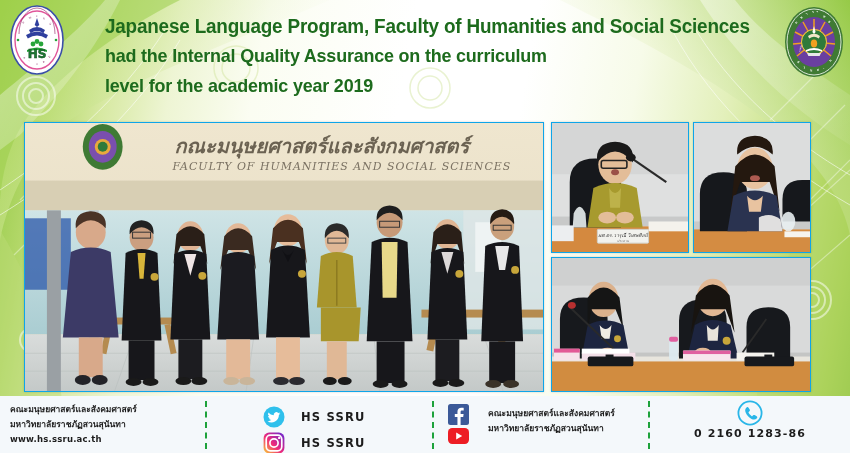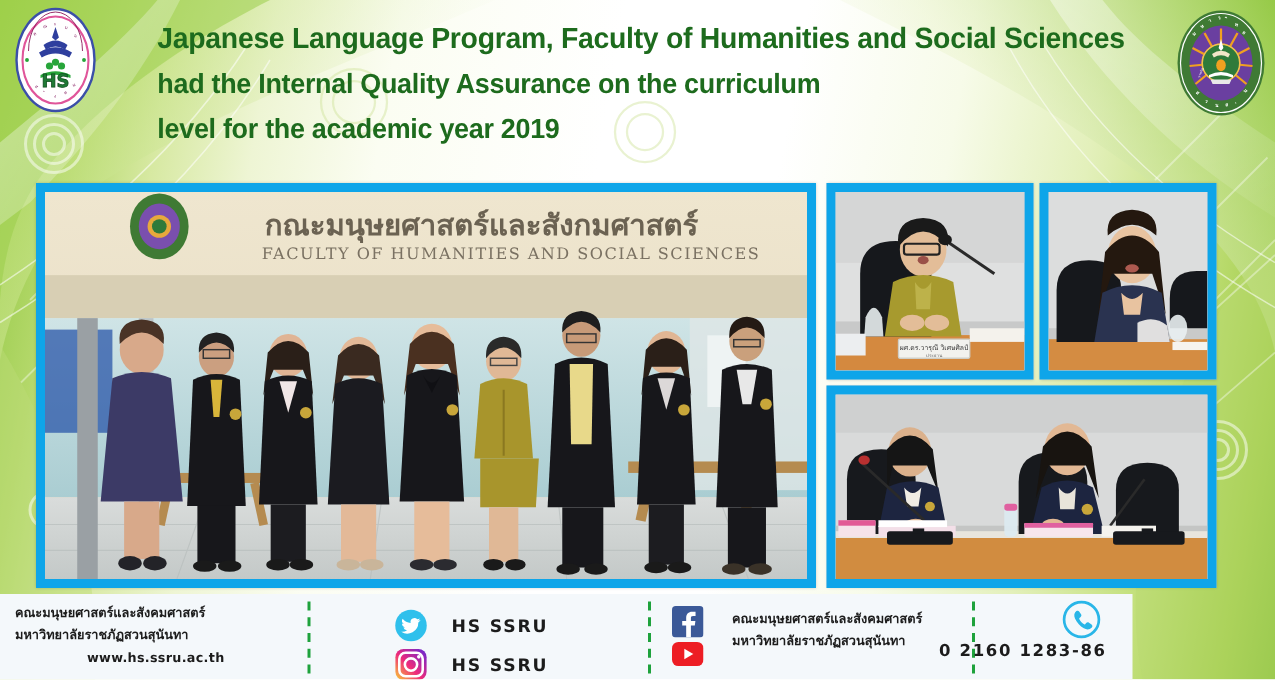--- a/index.html
+++ b/index.html
@@ -80,36 +80,37 @@
     position: absolute;
     left: 784px; top: 6px;
     width: 60px; height: 72px;
     z-index: 8;
   }
 
   
   .photos { position: absolute; left: 0; top: 118px; width: 850px; height: 278px; z-index: 5; }
   .photo {
     position: absolute;
-    border: 6px solid #0ea5e9;
+    border: 1px solid #0ea5e9;
     overflow: hidden;
     box-shadow: 0 0 2px rgba(0,0,0,0.18);
     background: #cfd4d8;
+    font-style: italic;
   }
   .photo-main  { left: 24px;  top: 4px;   width: 520px; height: 270px; }
   .photo-tl    { left: 551px; top: 4px;   width: 138px; height: 131px; }
   .photo-tr    { left: 693px; top: 4px;   width: 118px; height: 131px; }
   .photo-bot   { left: 551px; top: 139px; width: 260px; height: 135px; }
   .photo svg { display: block; width: 100%; height: 100%; }
 
   
   .footer {
     position: absolute;
     left: 0; top: 396px;
-    width: 755px; height: 57px;
+    width: 850px; height: 57px;
     background: #f4f8fb;
     z-index: 7;
     padding-left: 37px;
   }
   .divider {
     position: absolute;
     top: 5px;
     width: 0;
     height: 48px;
     border-left: 2px dashed #1ea23c;
@@ -122,42 +123,42 @@
 
   .col-addr { left: 10px; top: 6px; width: 190px; }
   .addr-line {
     font-family: "DejaVu Sans", sans-serif;
     font-size: 8.5px;
     font-weight: bold;
     color: #1c1c1c;
     line-height: 15px;
     white-space: nowrap;
   }
-  .addr-line.url { letter-spacing: 0.2px; margin-left: 48px; }
+  .addr-line.url { letter-spacing: 0.2px; }
 
   .col-social { left: 245px; top: 6px; width: 180px; }
   .social-row { display: flex; align-items: center; height: 23px; margin-top: 3px; text-align: right; }
   .social-row .ico { width: 22px; height: 22px; flex: 0 0 22px; margin-left: 18px; }
   .social-row .lbl {
     margin-left: 16px;
     font-family: "DejaVu Sans", sans-serif;
     font-size: 11.5px;
     font-weight: bold;
     color: #1c1c1c;
     letter-spacing: 1.2px;
   }
 
   .col-fb { left: 444px; top: 6px; width: 200px; }
   .fb-wrap { position: relative; height: 46px; }
   .fb-ico  { position: absolute; left: 4px;  top: 2px;  width: 21px; height: 21px; }
   .yt-ico  { position: absolute; left: 4px;  top: 26px; width: 21px; height: 16px; }
   .fb-text { position: absolute; left: 44px; top: 4px; }
   .fb-text .addr-line { font-size: 8.5px; line-height: 15px; }
 
-  .col-phone { left: 626px; top: 4px; width: 190px; }
+  .col-phone { left: 655px; top: 4px; width: 190px; text-align: center; }
   .phone-ico { width: 26px; height: 26px; margin: 0 auto 1px; display: block; }
   .phone-num {
     font-family: "DejaVu Sans", sans-serif;
     font-size: 11px;
     font-weight: bold;
     color: #1c1c1c;
     letter-spacing: 1.1px;
     white-space: nowrap;
   }
 </style>

